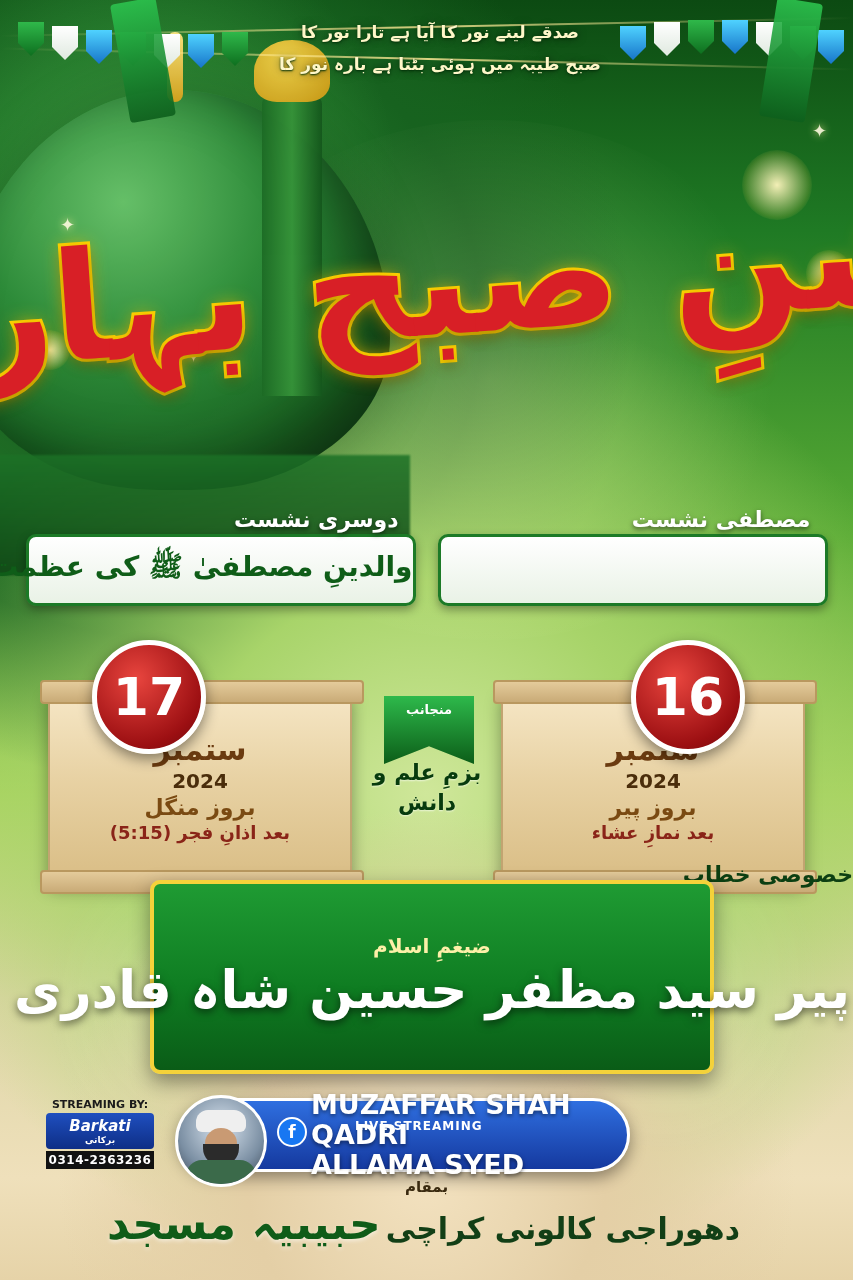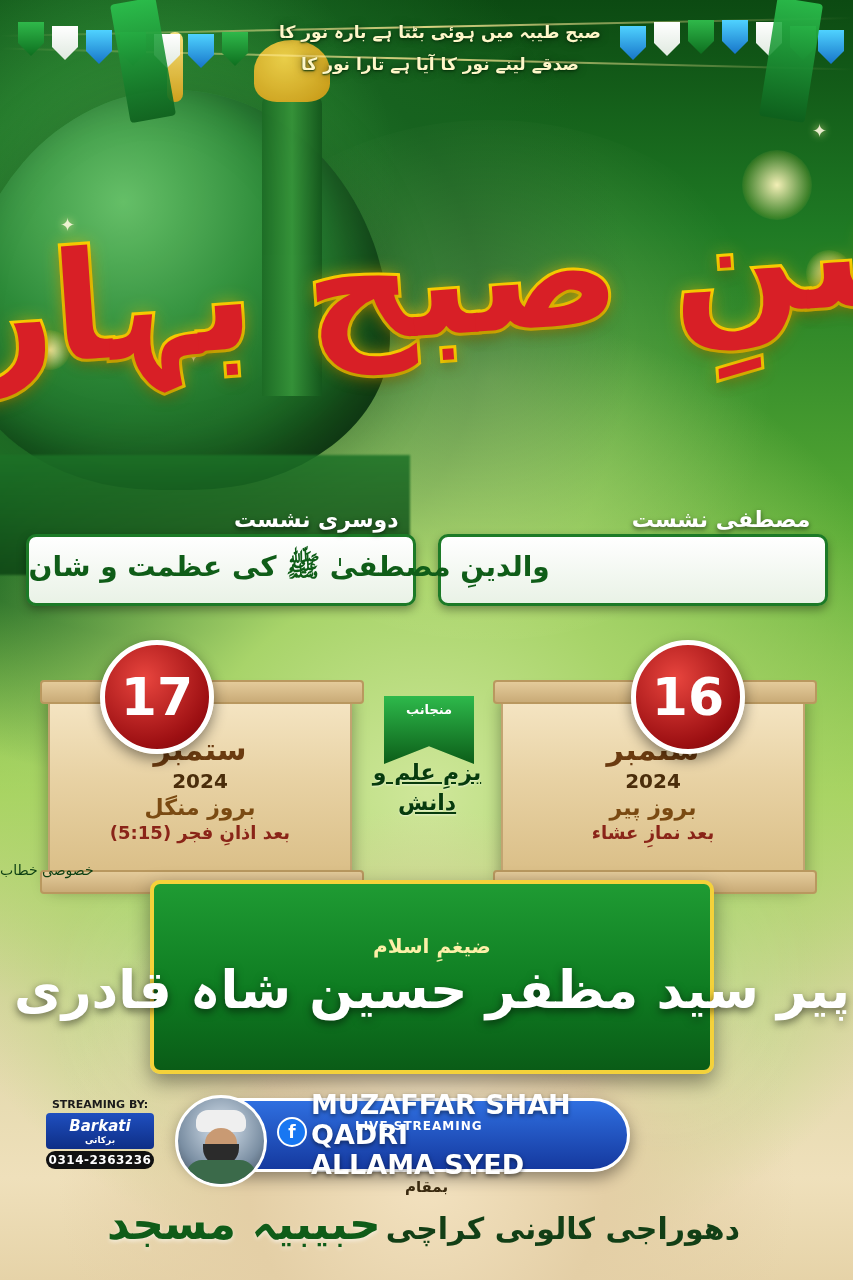--- a/index.html
+++ b/index.html
@@ -106,21 +106,21 @@
     text-shadow:0 2px 6px rgba(0,0,0,.6);
   }
   .session-row{
     position:absolute;top:500px;left:0;width:853px;height:120px;
     display:flex;justify-content:center;gap:22px;direction:rtl;
   }
   .session{
     width:384px;height:66px;margin-top:34px;position:relative;
     background:linear-gradient(180deg,#ffffff,#e9f2e6);
     border:3px solid #1c7a27;border-radius:10px;
-    display:flex;align-items:center;justify-content:flex-end;
+    display:flex;align-items:center;justify-content:flex-start;
     box-shadow:0 4px 10px rgba(0,0,0,.35);
   }
   .session-title{
     direction:rtl;font-size:28px;font-weight:bold;color:#0f5d18;white-space:nowrap;
   }
   .session-tag{
     position:absolute;top:-30px;right:14px;
     direction:rtl;font-size:22px;font-weight:bold;color:#ffffff;
     text-shadow:0 2px 5px rgba(0,0,0,.6);
   }
@@ -151,64 +151,63 @@
   .s-day{font-size:22px;font-weight:bold;color:#7a4a12;}
   .s-time{font-size:18px;font-weight:bold;color:#8a2418;}
   .badge{
     position:absolute;top:0;width:104px;height:104px;border-radius:50%;
     background:radial-gradient(circle at 38% 32%,#e8453e,#9c0f12 70%,#6d080c 100%);
     border:5px solid #ffffff;
     display:flex;align-items:center;justify-content:center;
     color:#fff;font-size:52px;font-weight:bold;
     box-shadow:0 5px 14px rgba(0,0,0,.45);
   }
-  .badge.left{left:100px;}
+  .badge.left{left:92px;}
   .badge.right{right:108px;}
   .mid-flag{
     position:absolute;top:56px;left:384px;width:90px;height:62px;
     background:linear-gradient(180deg,#2eb94b,#0c5d18);
     clip-path:polygon(0 0,100% 0,100% 100%,50% 74%,0 100%);
     display:flex;align-items:flex-start;justify-content:center;padding-top:6px;
   }
   .mid-flag span{color:#fff;font-size:13px;font-weight:bold;direction:rtl;}
   .mid-text{
     position:absolute;top:118px;left:352px;width:150px;text-align:center;
     direction:rtl;color:#073b0d;font-weight:bold;font-size:22px;line-height:1.35;
     text-shadow:0 1px 2px rgba(255,255,255,.6);
-    text-decoration:underline;
   }
   
   .speaker-panel{
     position:absolute;top:880px;left:150px;width:556px;height:186px;
     background:linear-gradient(180deg,#1f9b33 0%,#0f7d22 55%,#0a5c17 100%);
     border:4px solid #f4d23a;border-radius:10px;
     box-shadow:0 8px 20px rgba(0,0,0,.4);
     display:flex;flex-direction:column;align-items:center;justify-content:center;direction:rtl;
   }
   .sp-sub{font-size:20px;color:#fdf0a8;font-weight:bold;}
   .sp-name{
     font-size:52px;font-weight:bold;color:#ffffff;
     text-shadow:0 3px 8px rgba(0,0,0,.55);margin-top:2px;white-space:nowrap;
   }
   .khas-tag{
-    position:absolute;top:862px;left:0;width:853px;text-align:left;
-    direction:rtl;font-size:14px;font-weight:normal;color:#0c3f12;
+    position:absolute;top:862px;left:0;width:853px;text-align:right;
+    direction:rtl;font-size:22px;font-weight:bold;color:#0c3f12;
   }
   
   .designer{
     position:absolute;left:46px;top:1098px;width:108px;text-align:center;
     font-size:11px;color:#1b1b1b;font-weight:bold;
   }
   .designer .logo{
     margin:2px 0;background:linear-gradient(180deg,#1f4fbf,#0e2e86);
     color:#fff;border-radius:4px;padding:4px 2px;font-size:15px;font-style:italic;
   }
   .designer .logo small{display:block;font-size:9px;font-style:normal;}
   .designer .phone{
-    background:#111;color:#fff;border-radius:9px;padding:2px 0;font-size:12px;letter-spacing:.5px;
+    background:#111;color:#fff;border-radius:0;padding:2px 0;font-size:12px;letter-spacing:.5px;
   }
   
   .live-bar{
     position:absolute;left:178px;top:1098px;width:452px;height:74px;
     background:linear-gradient(180deg,#2f6fe0,#15399f);
     border:3px solid #ffffff;border-radius:38px;
     display:flex;align-items:center;padding-left:86px;box-sizing:border-box;
     box-shadow:0 6px 16px rgba(0,0,0,.4);
   }
   .avatar{
@@ -287,22 +286,22 @@
   </div>
 
   <div class="bokeh" style="left:742px;top:150px;width:70px;height:70px;"></div>
   <div class="bokeh" style="left:806px;top:250px;width:46px;height:46px;"></div>
   <div class="bokeh" style="left:30px;top:330px;width:40px;height:40px;"></div>
   <div class="sparkle" style="left:186px;top:345px;">✦</div>
   <div class="sparkle" style="left:60px;top:214px;">✦</div>
   <div class="sparkle" style="left:812px;top:120px;">✦</div>
 
   <div class="top-couplet">
+    <div>صدقے لینے نور کا آیا ہے تارا نور کا</div>
     <div>صبح طیبہ میں ہوئی بٹتا ہے بارہ نور کا</div>
-    <div>صدقے لینے نور کا آیا ہے تارا نور کا</div>
   </div>
 
   <div class="title-wrap">
     <div class="title-main">جشنِ صبح بہاراں</div>
   </div>
 
   <div class="session-row">
     <div class="session">
       <div class="session-tag">مصطفی نشست</div>
     </div>

